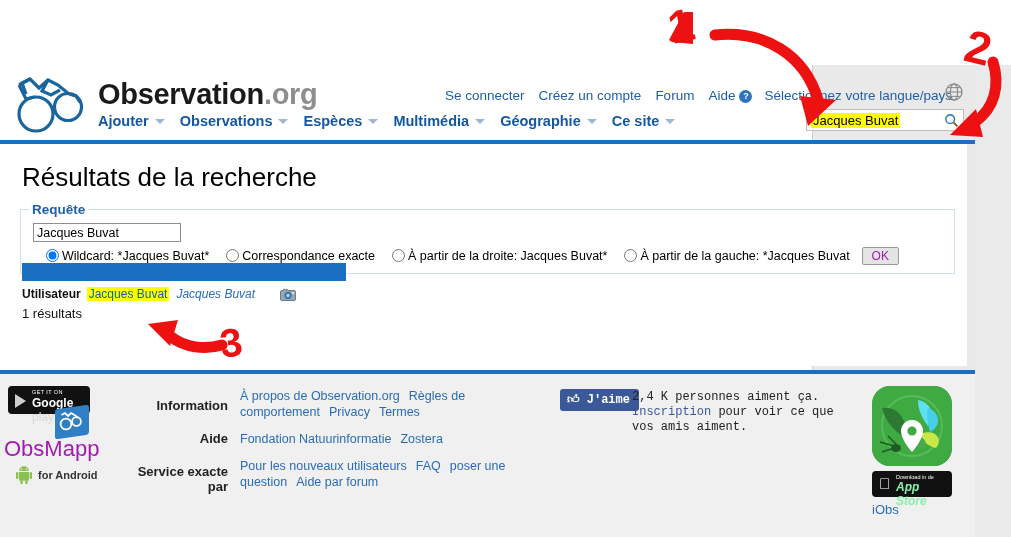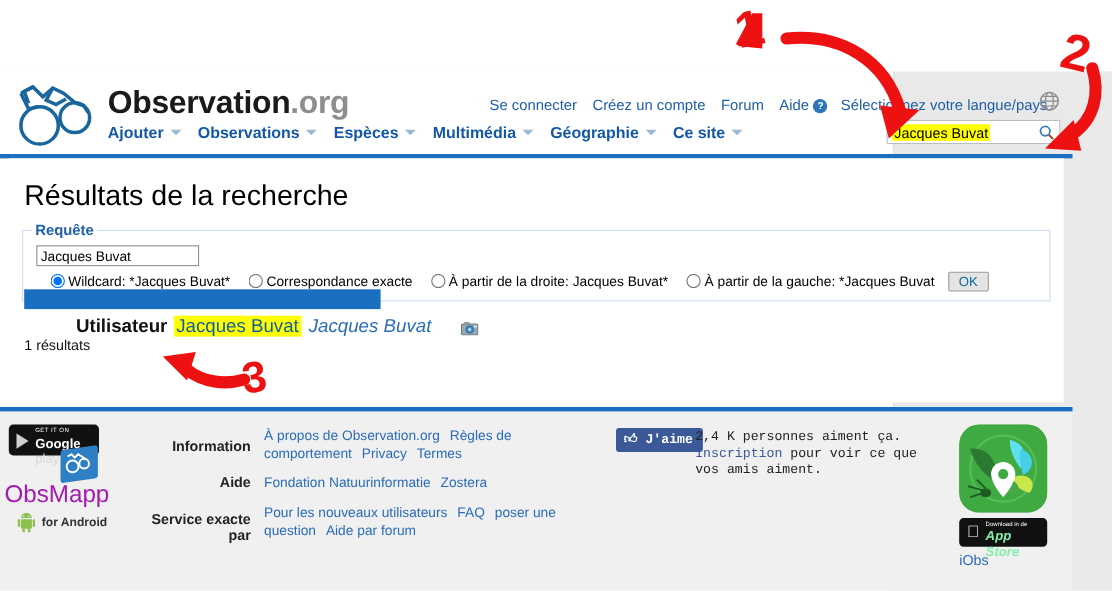--- a/index.html
+++ b/index.html
@@ -99,28 +99,28 @@
     display:block;margin:2px 0 4px 4px;width:148px;height:19px;
     border:1px solid #8f8f8f;background:#fff;
     font-size:12.5px;font-family:"Liberation Sans",sans-serif;
     padding:0 3px;box-sizing:border-box;color:#000;
   }
   .radios{font-size:12.5px;color:#000;white-space:nowrap;padding-left:12px;}
   .radios label{margin-right:12px;display:inline-block;}
   .radios input[type=radio]{vertical-align:-2px;margin-right:3px;}
   .okbtn{
     font-size:12px;font-family:"Liberation Sans",sans-serif;
-    padding:1px 9px;border:1px solid #9a9a9a;background:#e4e4e4;color:#0369a1;
+    padding:1px 9px;border:1px solid #9a9a9a;background:#e4e4e4;color:#a21caf;
     border-radius:2px;
   }
   .resultbar{
     position:absolute;left:14px;top:119px;width:324px;height:18px;background:#1b6fc0;
   }
   .resultrow{
-    position:absolute;left:14px;top:143px;font-size:17px;color:#111;white-space:nowrap;margin-left:47px;
+    position:absolute;left:14px;top:143px;font-size:12px;color:#111;white-space:nowrap;
   }
   .resultrow .kind{font-weight:bold;color:#111;margin-right:6px;}
   .resultrow .hl{background:#ffff00;color:#105fa0;text-decoration:none;padding:0 2px;}
   .resultrow .ital{font-style:italic;color:#2b6cb8;margin-left:7px;}
   .cam-icon{display:inline-block;margin-left:22px;vertical-align:-3px;}
   .rescount{
     position:absolute;left:14px;top:162px;font-size:13px;color:#111;
   }
 
   

